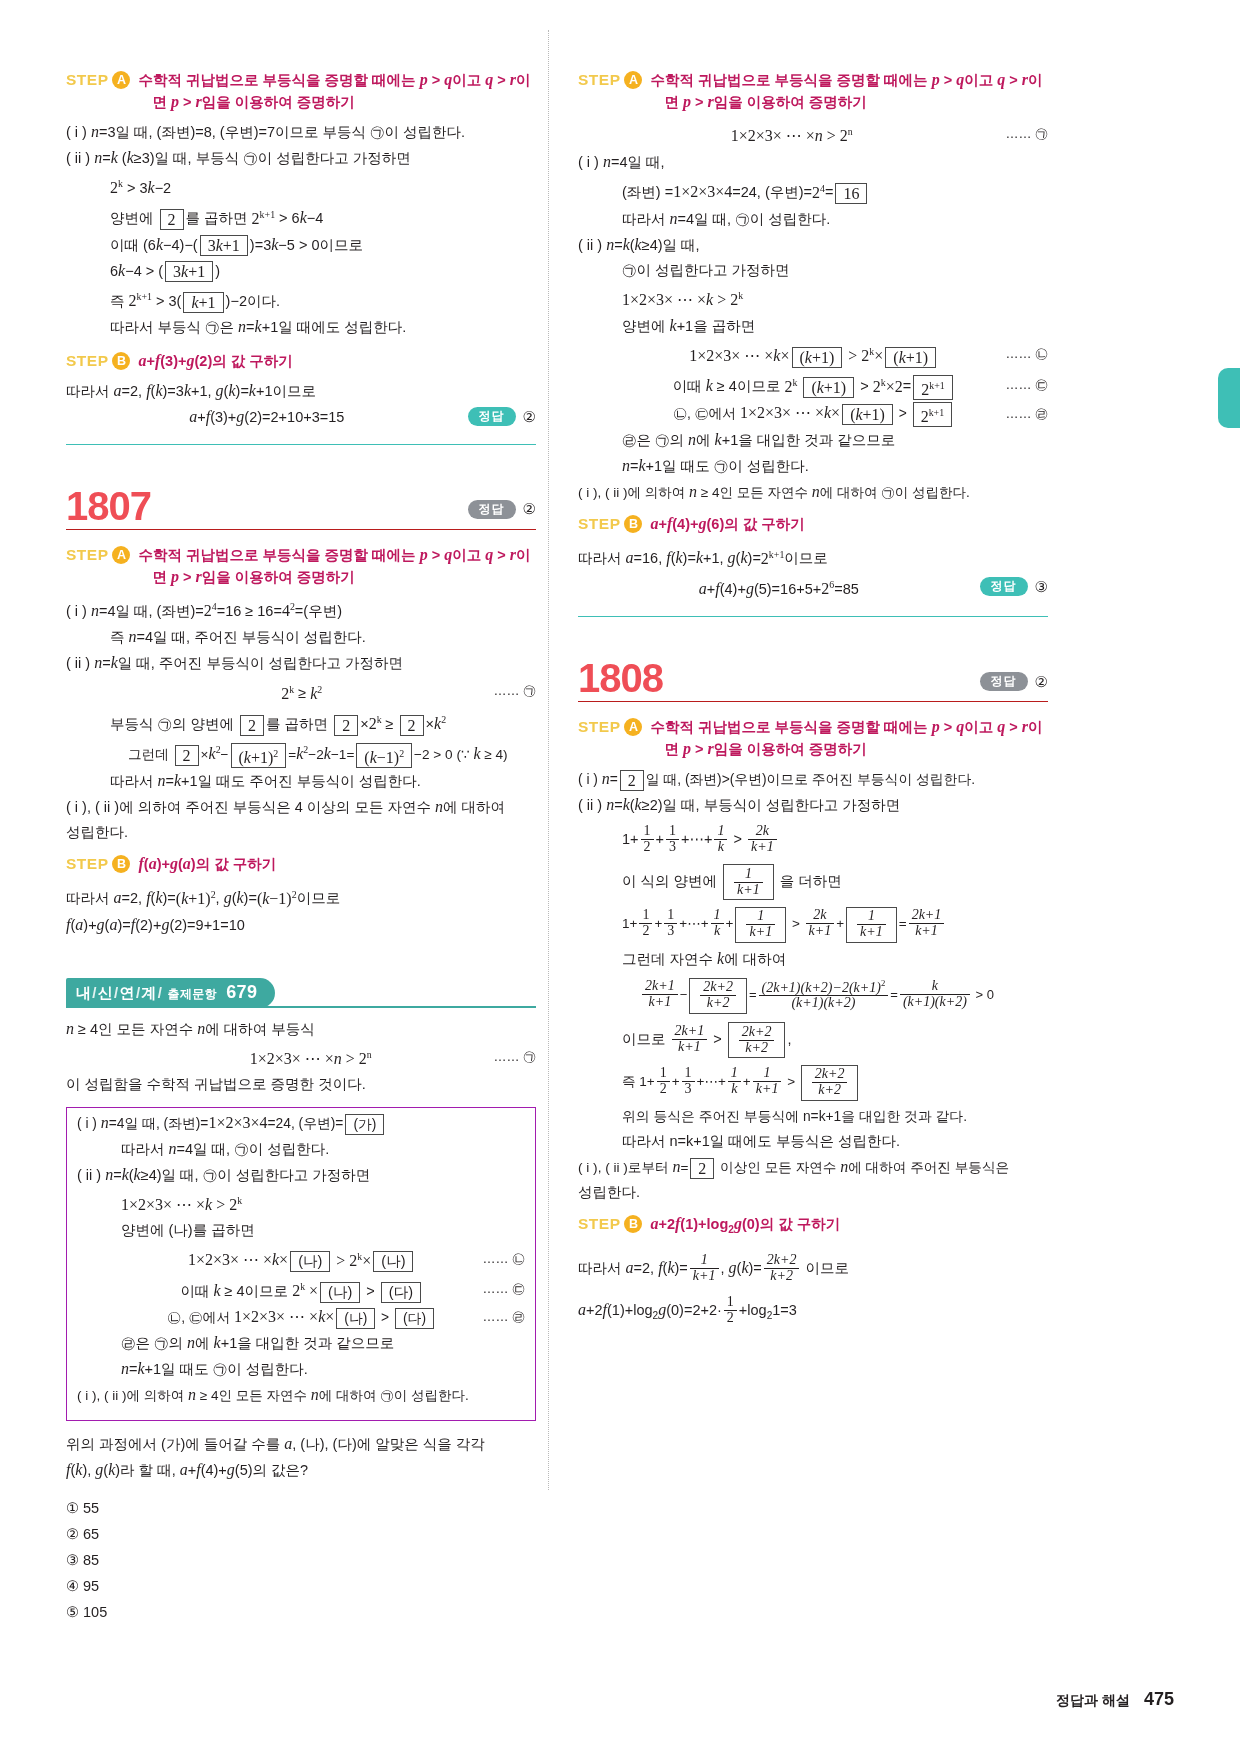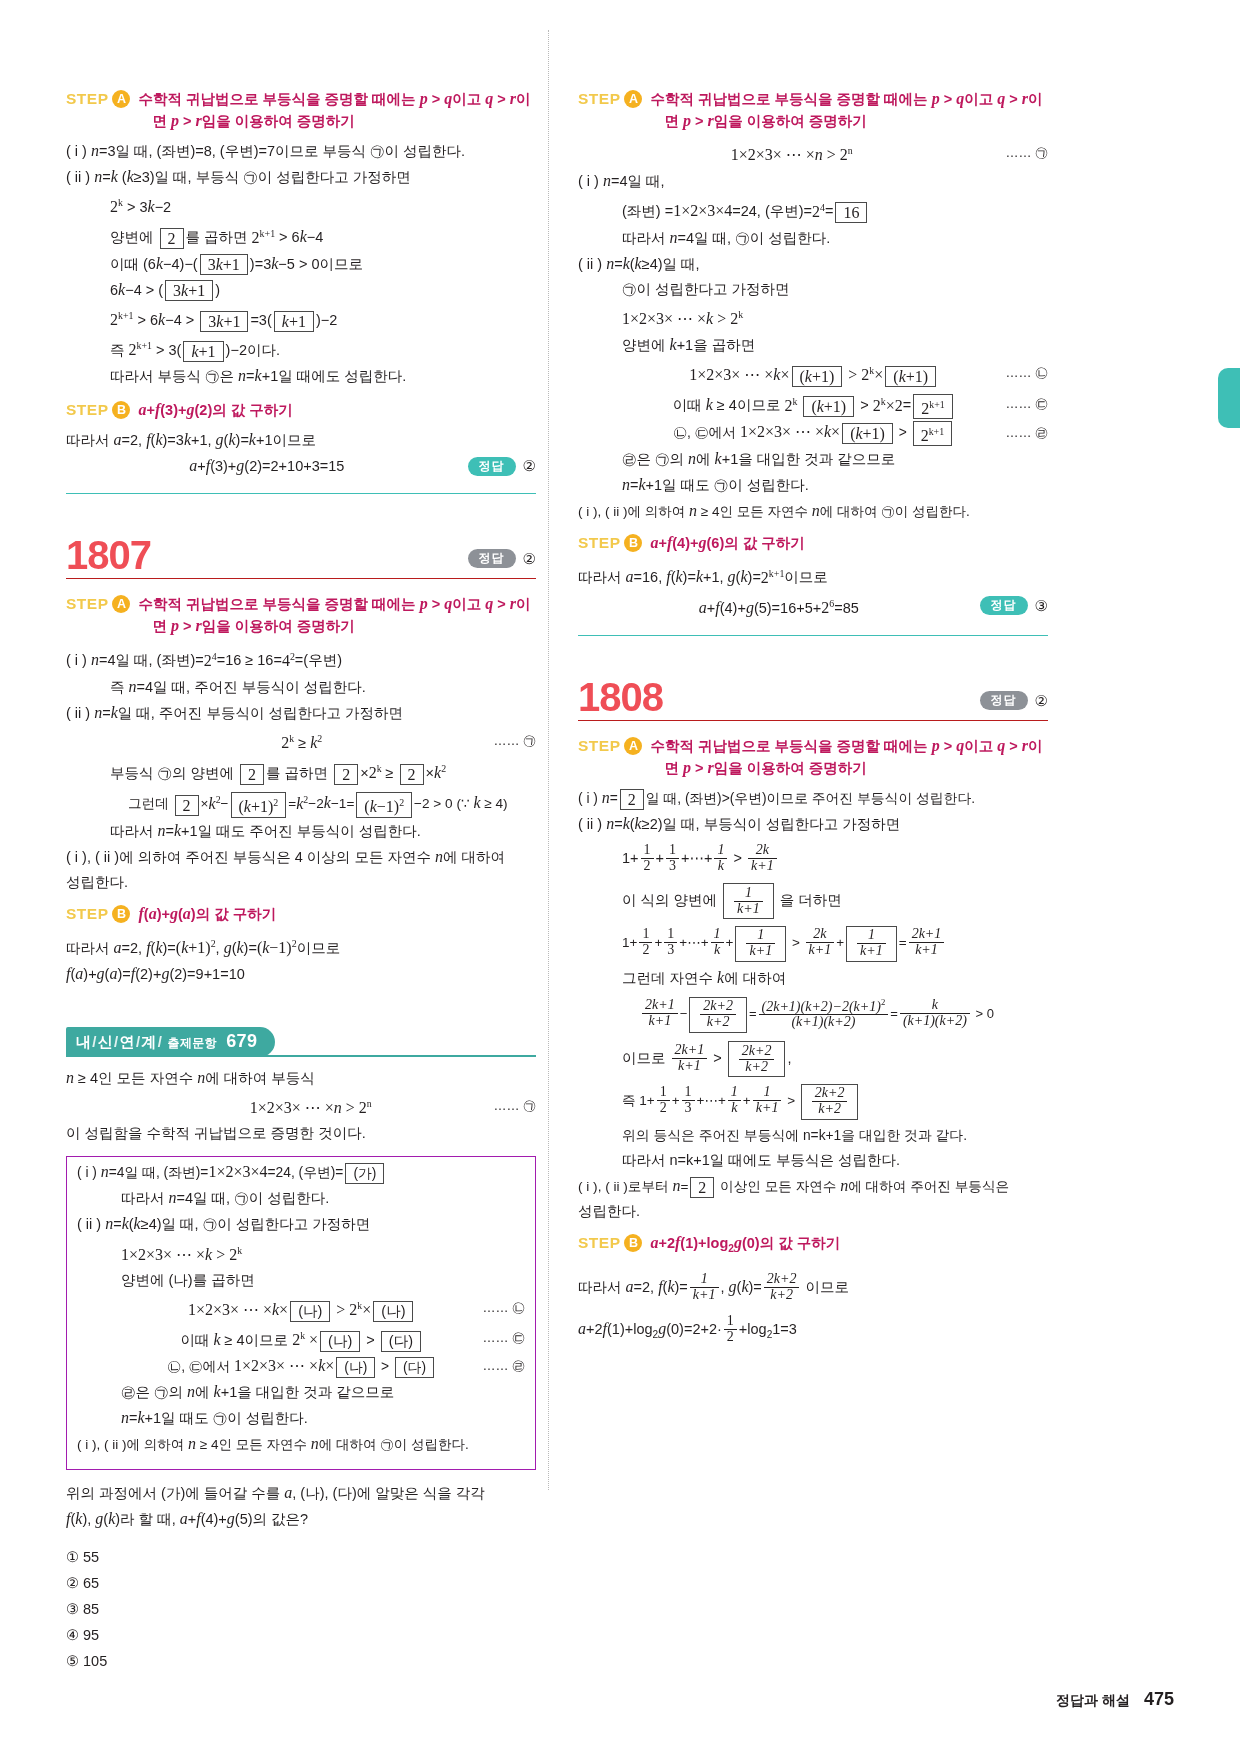--- a/index.html
+++ b/index.html
@@ -8,21 +8,21 @@
     width:1240px; height:1754px;
     background:#ffffff;
     font-family:"Liberation Sans", sans-serif;
     color:#231f20;
     position:relative;
     overflow:hidden;
   }
   .page { position:absolute; inset:0; }
 
   
-  .col { position:absolute; top:88px; width:470px; }
+  .col { position:absolute; top:69px; width:470px; }
   .col-left  { left:66px; }
   .col-right { left:578px; }
 
   .col-divider {
     position:absolute; left:548px; top:30px;
     width:0; height:1460px;
     border-left:1px dotted #b9b9b9;
   }
 
   
@@ -176,21 +176,20 @@
           <span class="ind">면 <i class="m">p</i> &gt; <i class="m">r</i>임을 이용하여 증명하기</span>
         </span>
       </div>
 
       <p class="ln">( i )&nbsp;<i class="m">n</i>=3일 때, (좌변)=8, (우변)=7이므로 부등식 ㉠이 성립한다.</p>
       <p class="ln">( ii )&nbsp;<i class="m">n</i>=<i class="m">k</i> (<i class="m">k</i>≥3)일 때, 부등식 ㉠이 성립한다고 가정하면</p>
       <p class="ln i2"><span class="mr">2<sup>k</sup></span> &gt; 3<i class="m">k</i>−2</p>
       <p class="ln i2">양변에 <span class="bx mr">2</span>를 곱하면 <span class="mr">2<sup>k+1</sup></span> &gt; 6<i class="m">k</i>−4</p>
       <p class="ln i2">이때 (6<i class="m">k</i>−4)−(<span class="bx mr">3<i>k</i>+1</span>)=3<i class="m">k</i>−5 &gt; 0이므로</p>
       <p class="ln i2">6<i class="m">k</i>−4 &gt; (<span class="bx mr">3<i>k</i>+1</span>)</p>
-      <p class="ln i2"><span class="mr">2<sup>k+1</sup></span> &gt; 6<i class="m">k</i>−4 &gt; <span class="bx mr">3<i>k</i>+1</span>=3(<span class="bx mr"><i>k</i>+1</span>)−2</p>
       <p class="ln i2">즉 <span class="mr">2<sup>k+1</sup></span> &gt; 3(<span class="bx mr"><i>k</i>+1</span>)−2이다.</p>
       <p class="ln i2">따라서 부등식 ㉠은 <i class="m">n</i>=<i class="m">k</i>+1일 때에도 성립한다.</p>
 
       <div class="step" style="margin-top:10px">
         <span class="step-word">STEP</span>
         <span class="step-badge">B</span>
         <span class="step-text">
           <i class="m">a</i>+<i class="m">f</i>(3)+<i class="m">g</i>(2)<span style="font-weight:bold">의 값 구하기</span>
         </span>
       </div>

